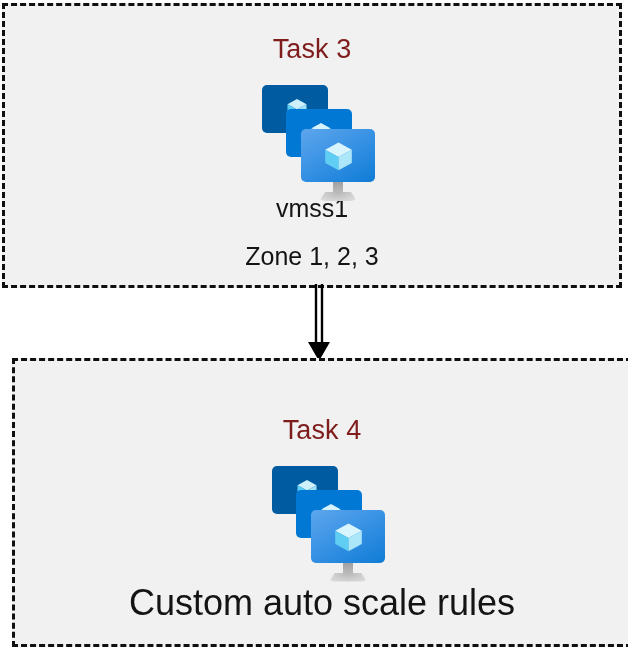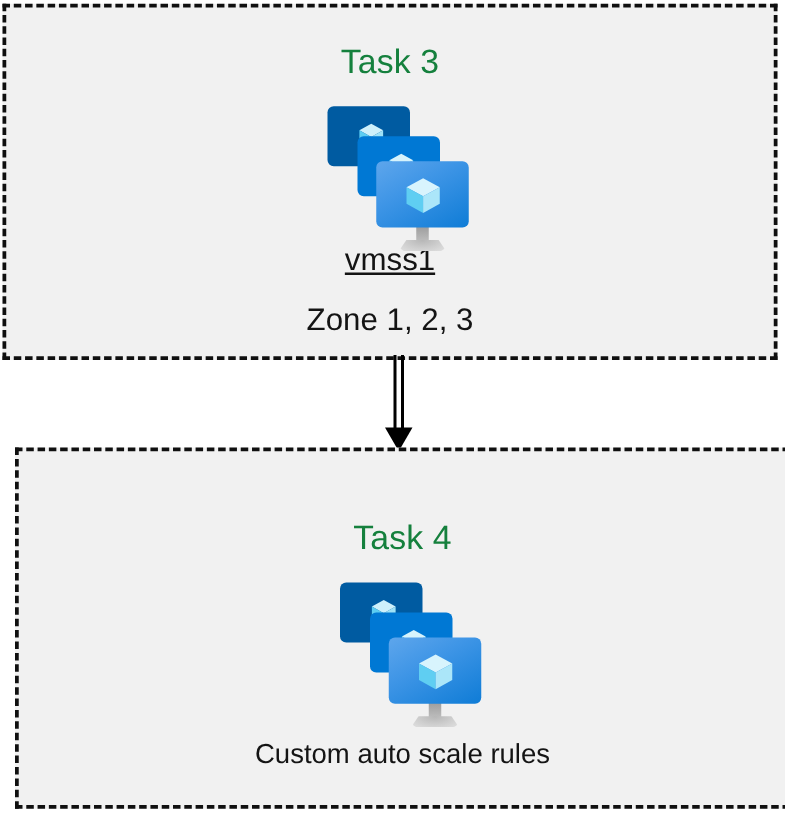--- a/index.html
+++ b/index.html
@@ -40,21 +40,21 @@
   }
   #task-box-bottom {
     left: 12px;
     top: 358px;
     width: 620px;
     height: 289px;
     justify-content: center;
   }
 
   .task-title {
-    color: #15803d;
+    color: #7f1d1d;
     font-size: 27px;
     line-height: 30px;
     letter-spacing: 0.1px;
     white-space: nowrap;
   }
   #task-box-top .task-title  { margin-top: 28px; }
   #task-box-bottom .task-title { margin-top: 28px; }
 
   
   .vmss-icon {
@@ -114,23 +114,23 @@
   .cube-front { left: 70px; top: 60px;  width: 31px; height: 31px; }
 
   
   .icon-label {
     color: #141414;
     font-size: 25px;
     line-height: 32px;
     text-align: center;
     white-space: nowrap;
   }
-  #label-vmss  { margin-top: 13px; text-decoration: underline; }
+  #label-vmss  { margin-top: 13px; }
   #label-zone  { margin-top: 16px; }
-  #label-rules { margin-top: 27px; font-size: 22px; }
+  #label-rules { margin-top: 27px; font-size: 36px; }
 
   
   #connector {
     position: absolute;
     left: 296px;
     top: 284px;
     width: 46px;
     height: 78px;
   }
 </style>

